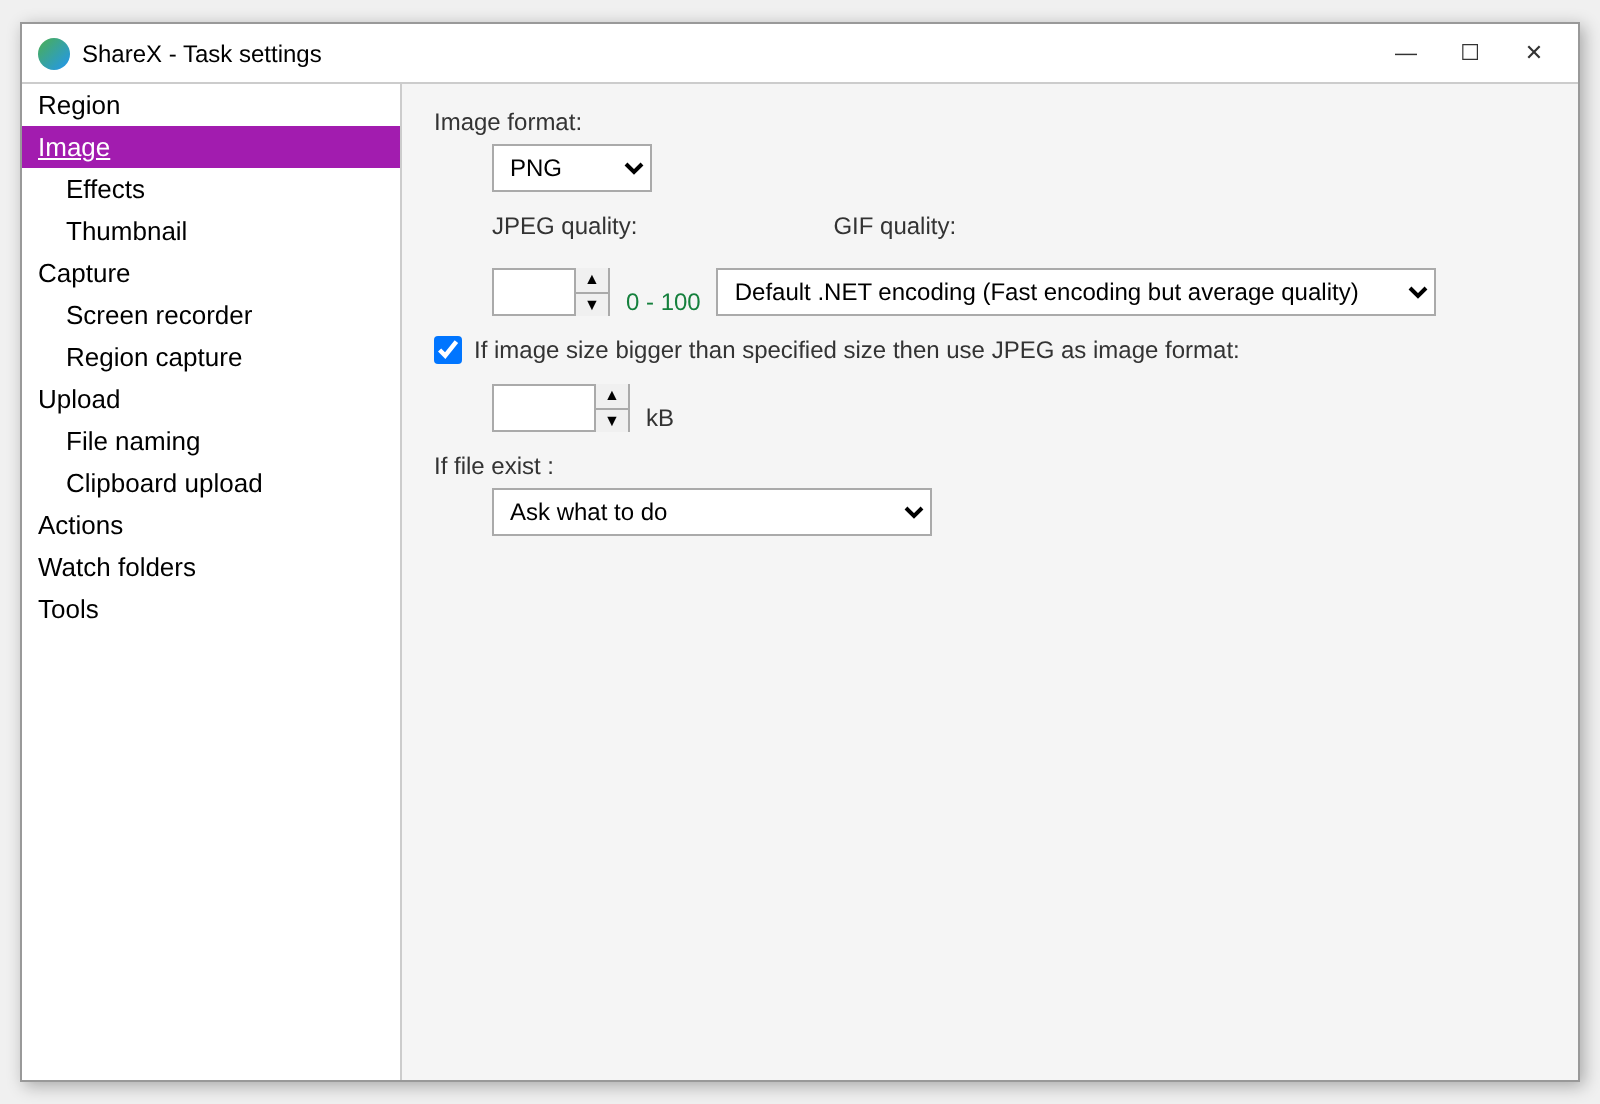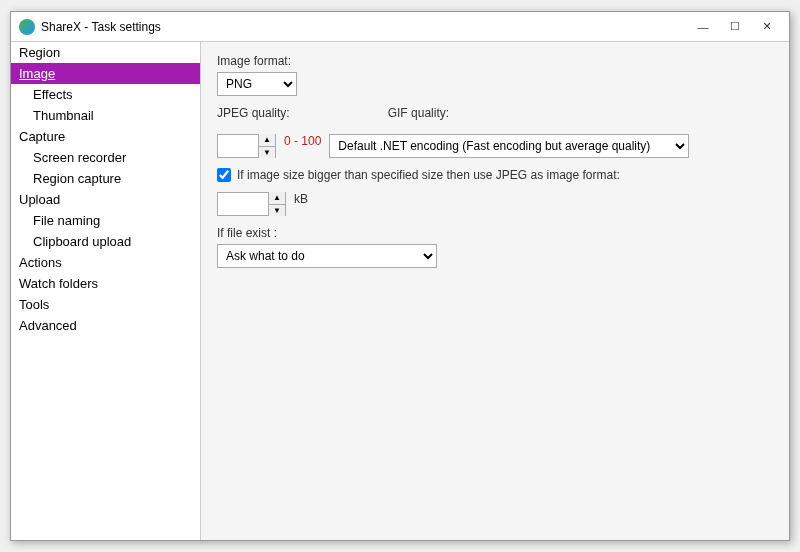--- a/index.html
+++ b/index.html
@@ -120,23 +120,24 @@
     }
 
     .field-label {
       font-size: 12px;
       color: #333;
       margin-bottom: 4px;
     }
 
     .row {
       display: flex;
-      align-items: flex-start;
+      align-items: flex-end;
       gap: 8px;
       margin-bottom: 10px;
+      margin-left: 29px;
     }
 
     .select-box {
       border: 1px solid #aaa;
       background: #fff;
       padding: 2px 4px;
       font-size: 12px;
       height: 24px;
       cursor: pointer;
     }
@@ -190,21 +191,21 @@
       font-size: 8px;
       line-height: 1;
     }
 
     .spinbox-btn + .spinbox-btn {
       border-top: 1px solid #aaa;
     }
 
     .range-label {
       font-size: 12px;
-      color: #b91c1c;
+      color: #15803d;
     }
 
     .checkbox-row {
       display: flex;
       align-items: flex-end;
       gap: 6px;
       margin-bottom: 10px;
     }
 
     .checkbox-row input[type="checkbox"] {
@@ -253,21 +254,20 @@
         <div class="sidebar-item indent1">Thumbnail</div>
         <div class="sidebar-item">Capture</div>
         <div class="sidebar-item indent1">Screen recorder</div>
         <div class="sidebar-item indent1">Region capture</div>
         <div class="sidebar-item">Upload</div>
         <div class="sidebar-item indent1">File naming</div>
         <div class="sidebar-item indent1">Clipboard upload</div>
         <div class="sidebar-item">Actions</div>
         <div class="sidebar-item">Watch folders</div>
         <div class="sidebar-item">Tools</div>
-        <div class="sidebar-item">Advanced</div>
       </div>
 
     <div class="main-panel">
 
       <div class="field-label">Image format:</div>
       <div class="row">
         <select class="select-box select-small">
         <option value="PNG">PNG</option><option value="JPEG">JPEG</option><option value="GIF">GIF</option><option value="BMP">BMP</option><option value="TIFF">TIFF</option></select>
       </div>
 

